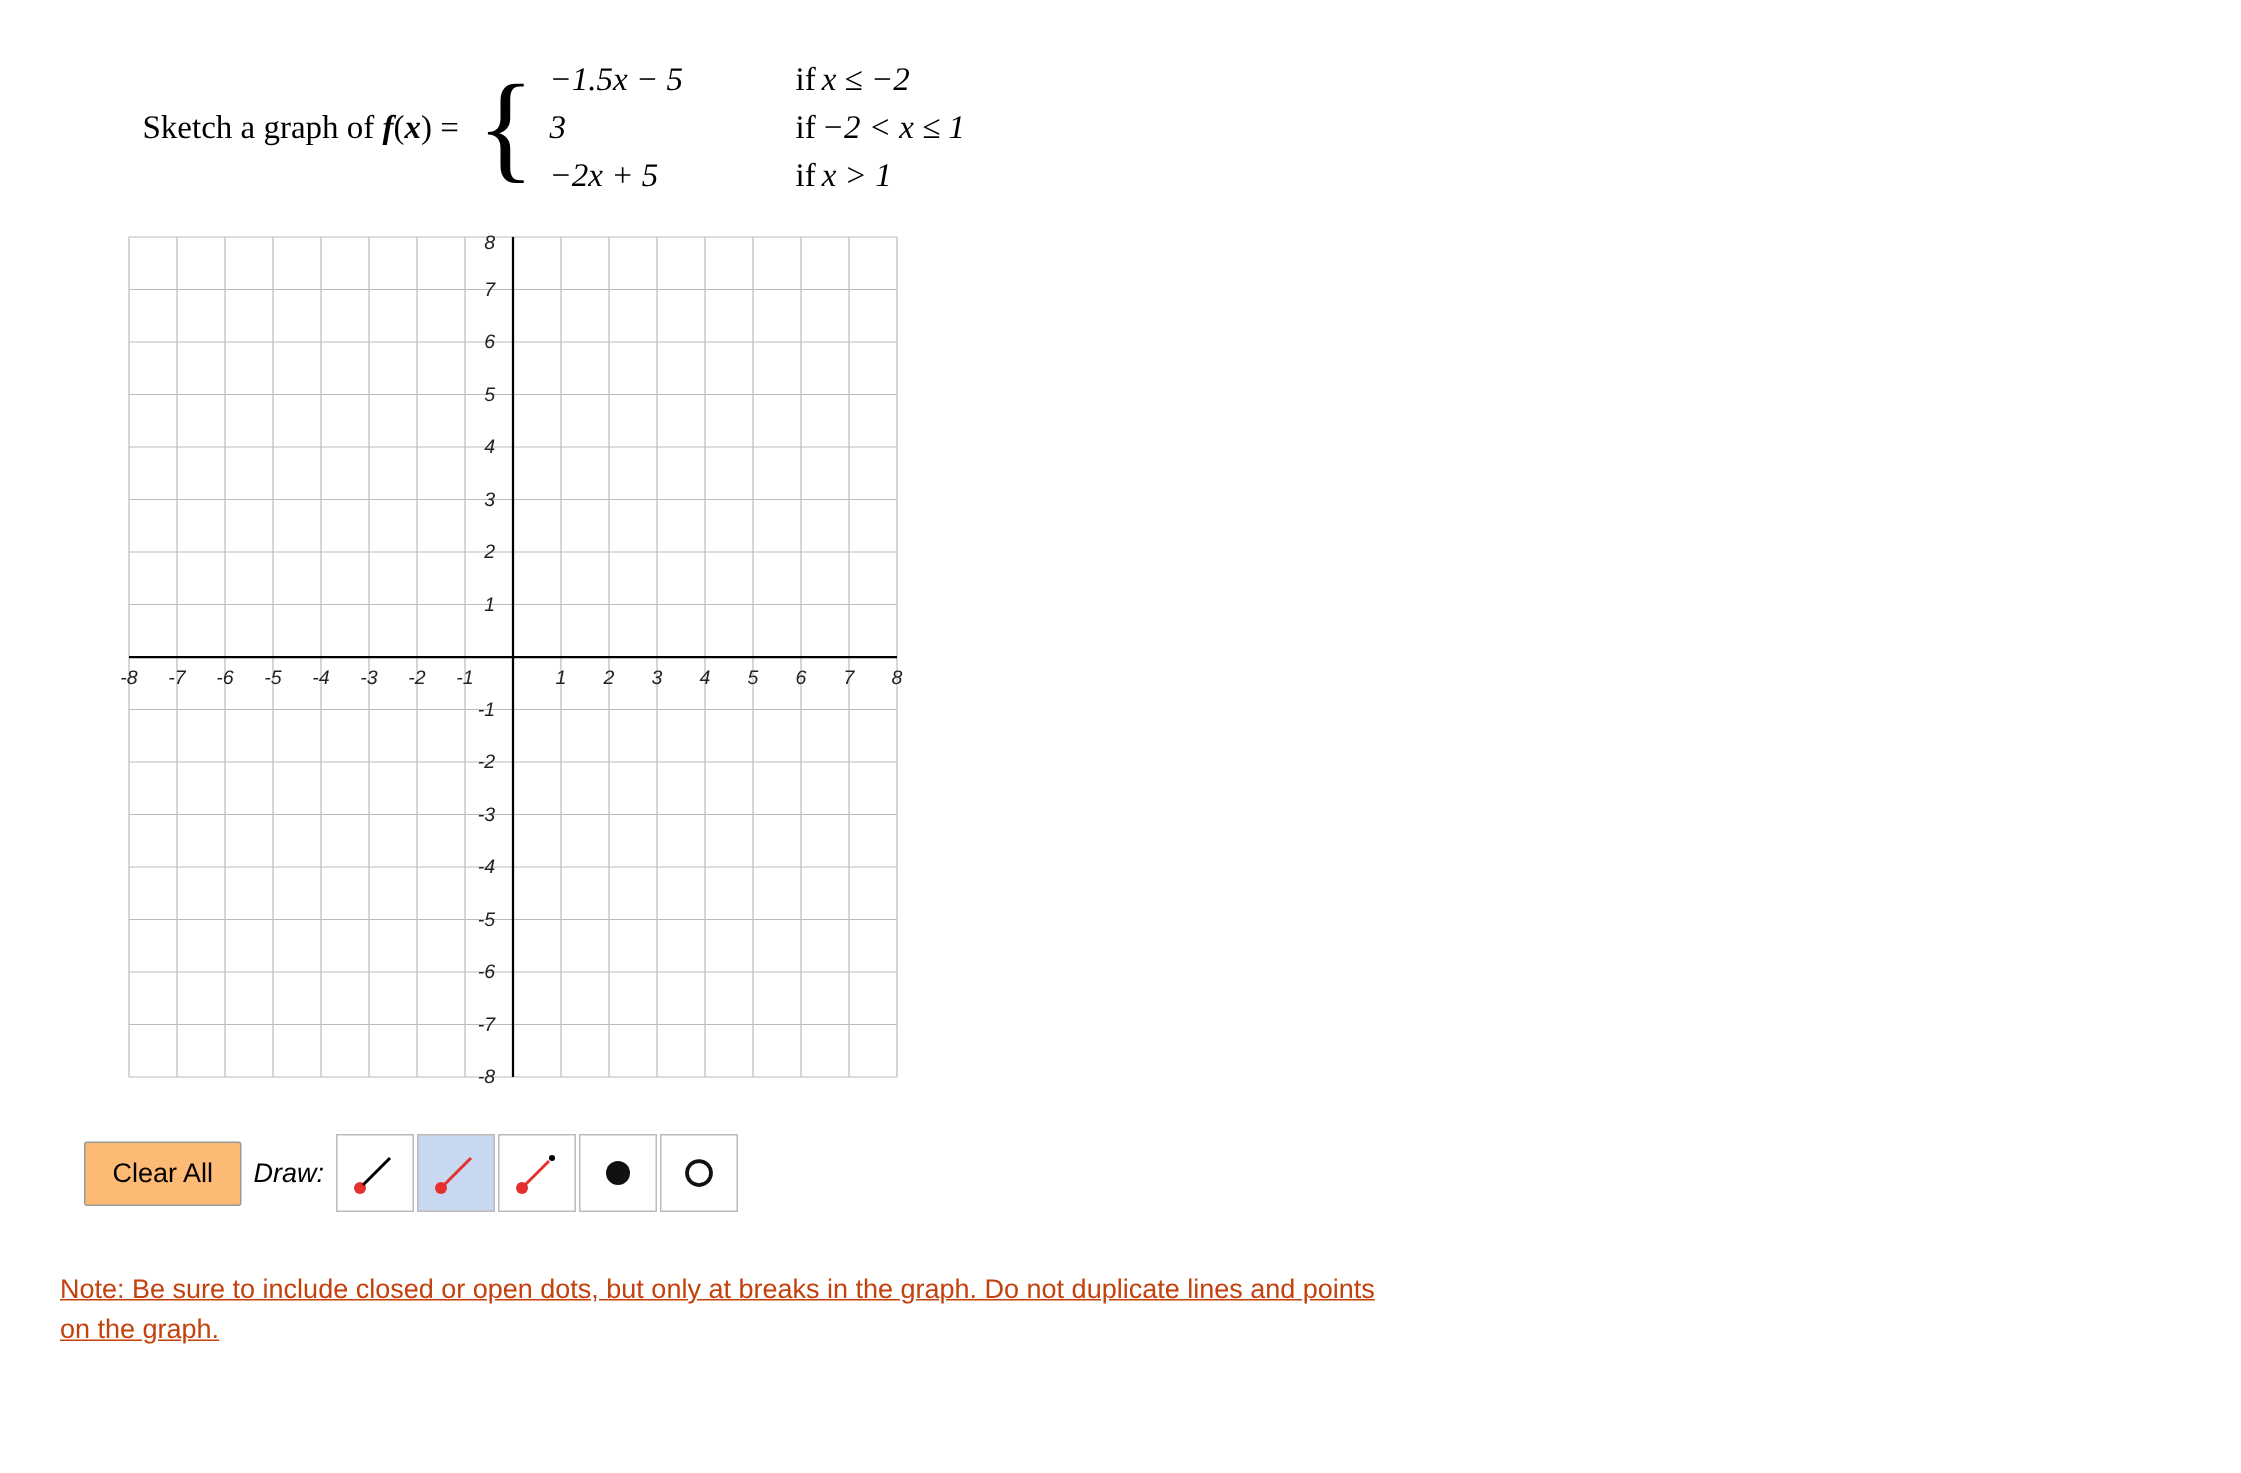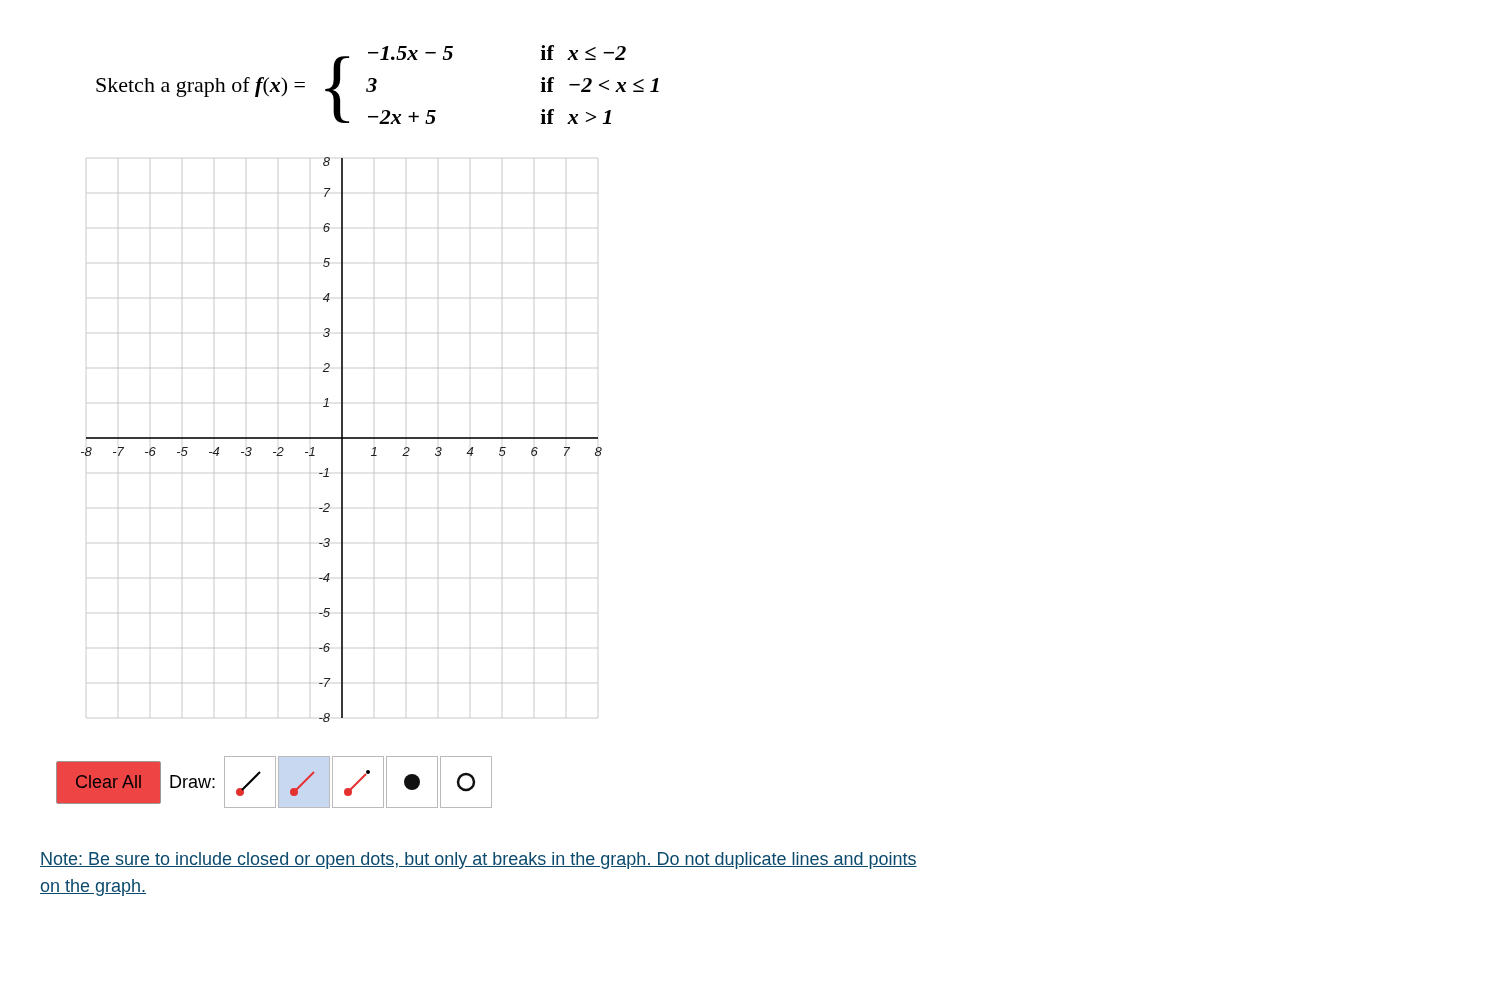--- a/index.html
+++ b/index.html
@@ -55,22 +55,20 @@
     .cases {
       display: flex;
       flex-direction: column;
       gap: 6px;
       font-size: 22px;
     }
 
     .case-row {
       display: flex;
       align-items: center;
-      gap: 10px;
-      font-weight: bold;
     }
 
     .case-expr {
       min-width: 160px;
       font-style: italic;
     }
 
     .case-if {
       font-style: normal;
       margin: 0 4px;
@@ -97,33 +95,34 @@
     .toolbar {
       display: flex;
       align-items: center;
       gap: 0;
       margin-top: 8px;
       margin-left: 16px;
     }
 
     .clear-all-btn {
       border: 1px solid #999;
-      background: #ef4444;
+      background: #fdba74;
       padding: 10px 18px;
       font-size: 18px;
       font-family: Arial, sans-serif;
       cursor: pointer;
       border-radius: 2px;
       margin-right: 8px;
     }
 
     .draw-label {
       font-size: 18px;
       font-family: Arial, sans-serif;
       margin-right: 8px;
+      font-style: italic;
     }
 
     .tool-btn {
       border: 1px solid #bbb;
       background: #fff;
       width: 52px;
       height: 52px;
       display: flex;
       align-items: center;
       justify-content: center;
@@ -131,21 +130,21 @@
       margin-right: 2px;
     }
 
     .tool-btn.active {
       background: #c8d8f0;
     }
 
     .note-text {
       font-family: Arial, sans-serif;
       font-size: 18px;
-      color: #0c4a6e;
+      color: #c2410c;
       max-width: 900px;
       line-height: 1.5;
       margin-top: 20px;
       text-decoration: underline;
     }
   </style>
 </head>
 <body>
 
 <div class="problem-container">

